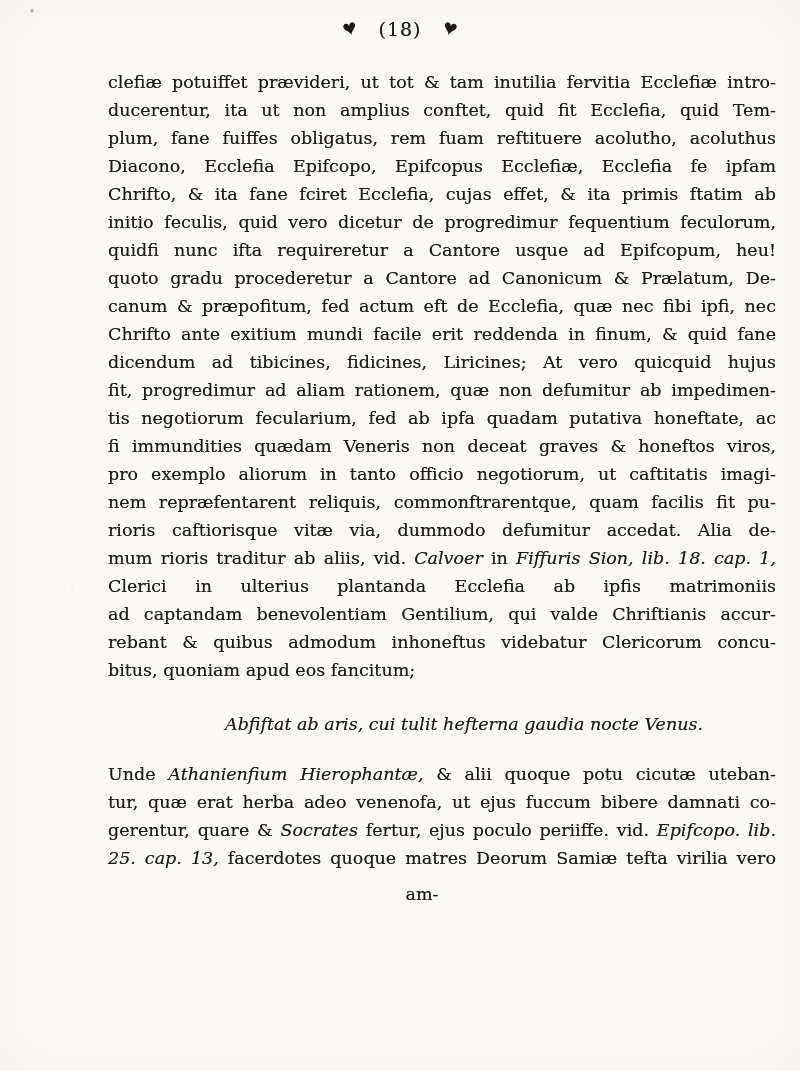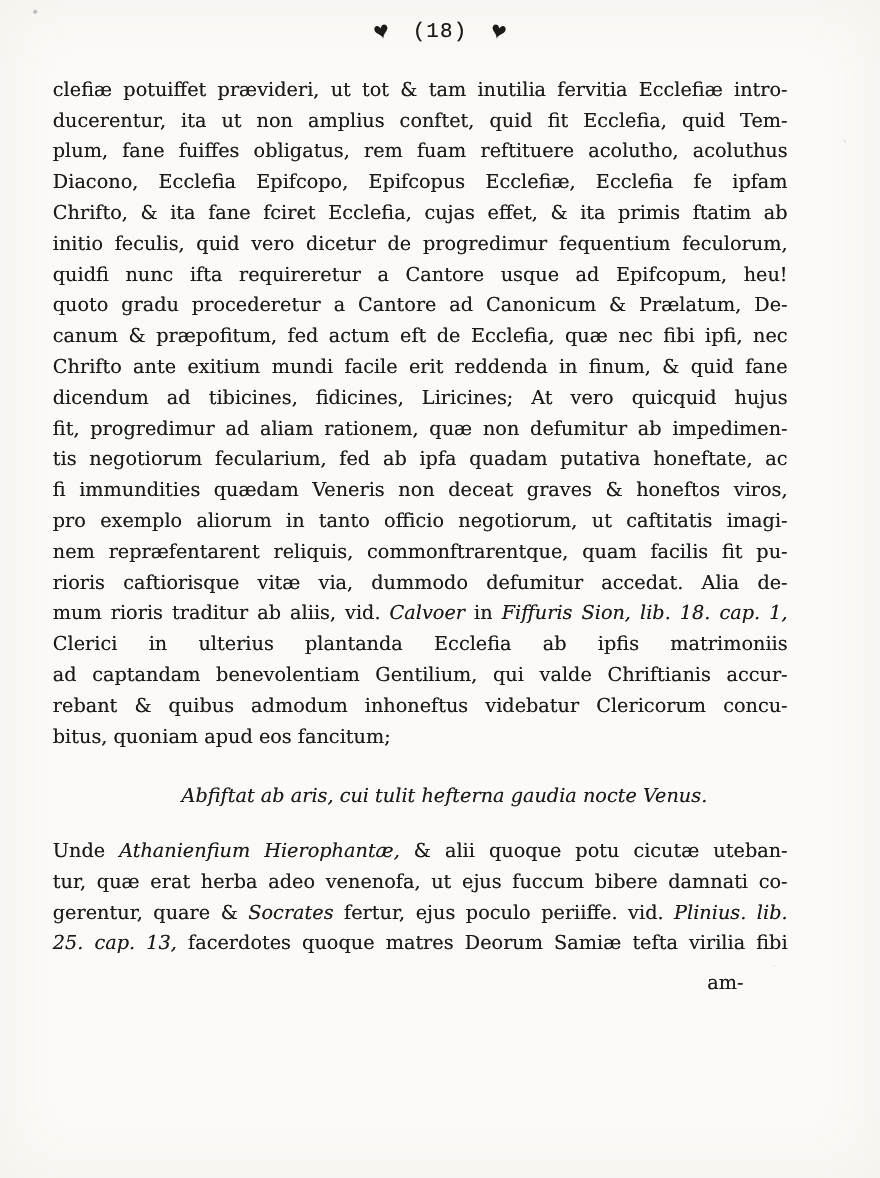--- a/index.html
+++ b/index.html
@@ -28,34 +28,33 @@
       #fbfaf6;
     box-shadow: inset 0 0 60px rgba(120,110,90,0.06);
   }
   .page-header {
     display: flex;
     justify-content: center;
     align-items: center;
     gap: 20px;
     height: 26px;
     margin-bottom: 26px;
-    font-family: Liberation Mono, monospace;
   }
   .page-number {
     font-size: 19px;
     letter-spacing: 1px;
     text-shadow: 0 0 0.5px rgba(25,23,20,0.65);
   }
   .fleuron { display: inline-flex; align-items: center; }
   .fleuron svg { display: block; }
   .fleuron.left  svg { transform: rotate(-14deg); }
   .fleuron.right svg { transform: rotate(14deg); }
 
   .text-block {
-    margin-left: 48px;
+    margin-left: 108px;
     margin-right: 56px;
     width: 668px;
   }
   .line {
     font-size: 17.5px;
     line-height: 28px;
     text-align: justify;
     text-align-last: justify;
     white-space: normal;
     text-shadow: 0 0 0.45px rgba(25,23,20,0.6);
@@ -71,21 +70,21 @@
     line-height: 28px;
     margin: 26px 0 22px 44px;
     font-style: italic;
     text-shadow: 0 0 0.45px rgba(25,23,20,0.55);
     text-align: center;
   }
   .catchword {
     margin-top: 8px;
     font-size: 17.5px;
     line-height: 28px;
-    text-align: right;
+    text-align: center;
     padding-right: 40px;
     text-shadow: 0 0 0.45px rgba(25,23,20,0.6);
   }
 </style>
 </head>
 <body>
 
 <div class="page">
 
   <header class="page-header">
@@ -127,21 +126,21 @@
         <div class="line"><span>ad captandam benevolentiam Gentilium, qui valde Chriftianis accur-</span></div>
         <div class="line"><span>rebant &amp; quibus admodum inhoneftus videbatur Clericorum concu-</span></div>
         <div class="line flush"><span>bitus, quoniam apud eos fancitum;</span></div>
       </div>
 
     <div class="verse">Abfiftat ab aris, cui tulit hefterna gaudia nocte Venus.</div>
 
     <div class="paragraph">
         <div class="line"><span>Unde </span><span class="italic">Athanienfium Hierophantæ,</span><span> &amp; alii quoque potu cicutæ uteban-</span></div>
         <div class="line"><span>tur, quæ erat herba adeo venenofa, ut ejus fuccum bibere damnati co-</span></div>
-        <div class="line"><span>gerentur, quare &amp; </span><span class="italic">Socrates</span><span> fertur, ejus poculo periiffe. vid. </span><span class="italic">Plinius. lib.</span></div>
-        <div class="line"><span class="italic">25. cap. 13,</span><span> facerdotes quoque matres Deorum Samiæ tefta virilia fibi</span></div>
+        <div class="line"><span>gerentur, quare &amp; </span><span class="italic">Socrates</span><span> fertur, ejus poculo periiffe. vid. </span><span class="italic">Epifcopo. lib.</span></div>
+        <div class="line"><span class="italic">25. cap. 13,</span><span> facerdotes quoque matres Deorum Samiæ tefta virilia vero</span></div>
       </div>
 
     <div class="catchword">am-</div>
 
   </main>
 
 </div>
 
 </body></html>

